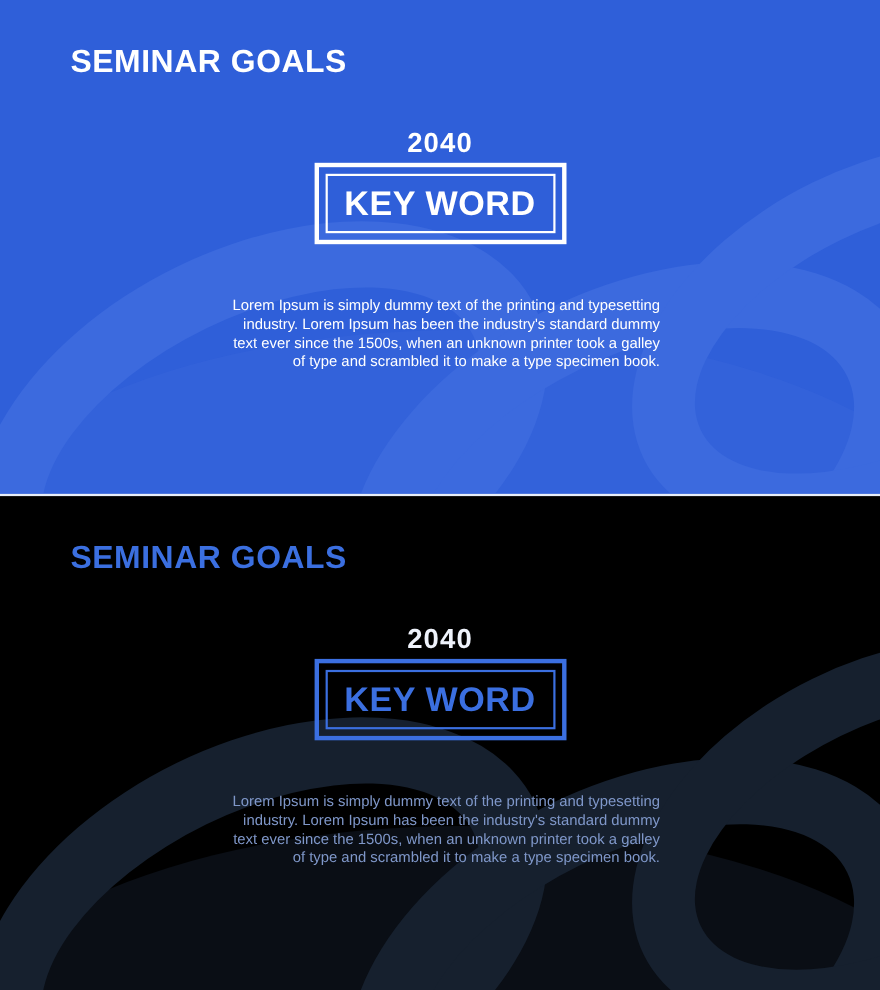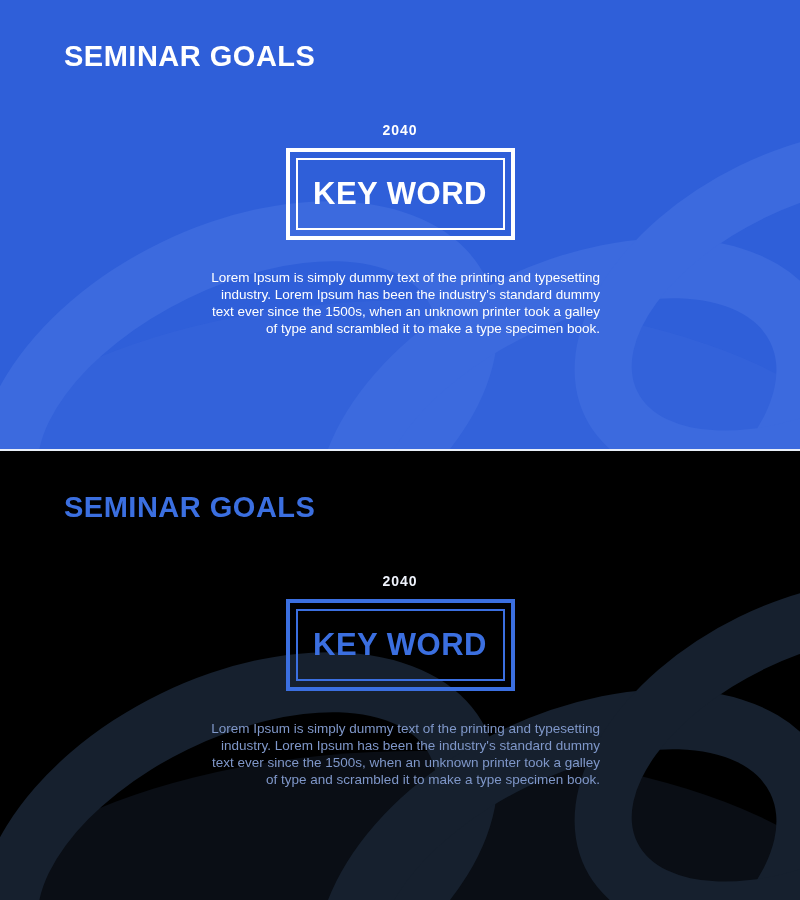--- a/index.html
+++ b/index.html
@@ -134,34 +134,34 @@
 
   .center-block {
     position: absolute;
     left: 0;
     top: 118px;
     width: 800px;
     text-align: center;
   }
 
   .year {
-    font-size: 14px;
+    font-size: 25px;
     font-weight: bold;
     letter-spacing: 1px;
     line-height: 24px;
     margin-bottom: 6px;
   }
   .light .year { color: #ffffff; }
   .dark  .year { color: #eef2fb; }
 
   .keyword-box {
     display: inline-block;
     box-sizing: border-box;
     width: 229px;
-    height: 92px;
+    height: 74px;
     padding: 6px;
     border: 4px solid transparent;
   }
   .keyword-inner {
     box-sizing: border-box;
     width: 100%;
     height: 100%;
     border: 2px solid transparent;
     display: flex;
     align-items: center;

